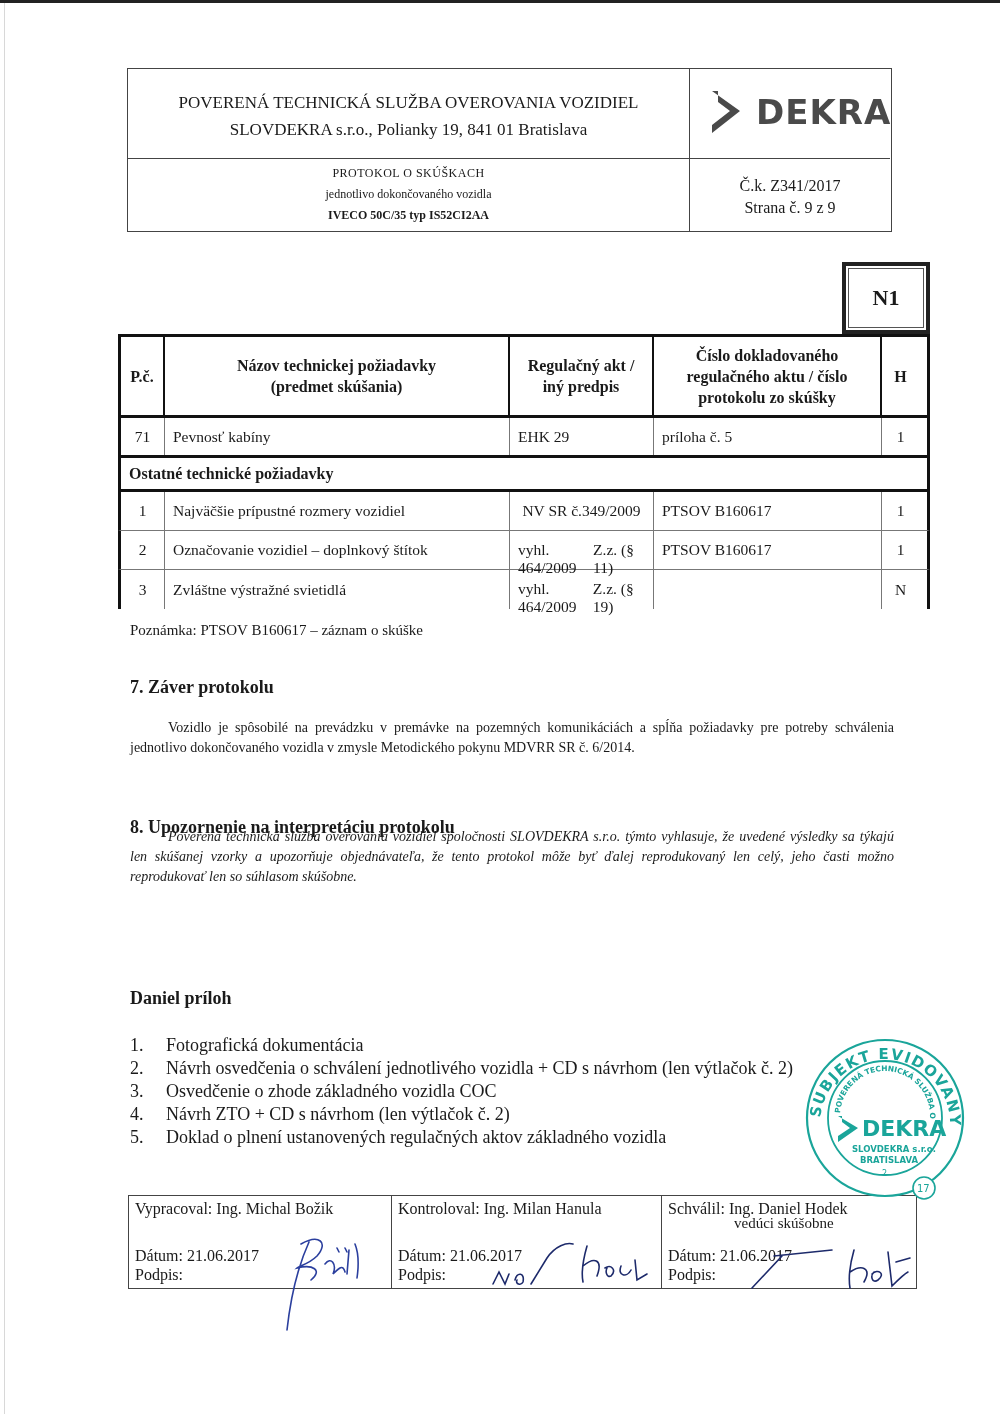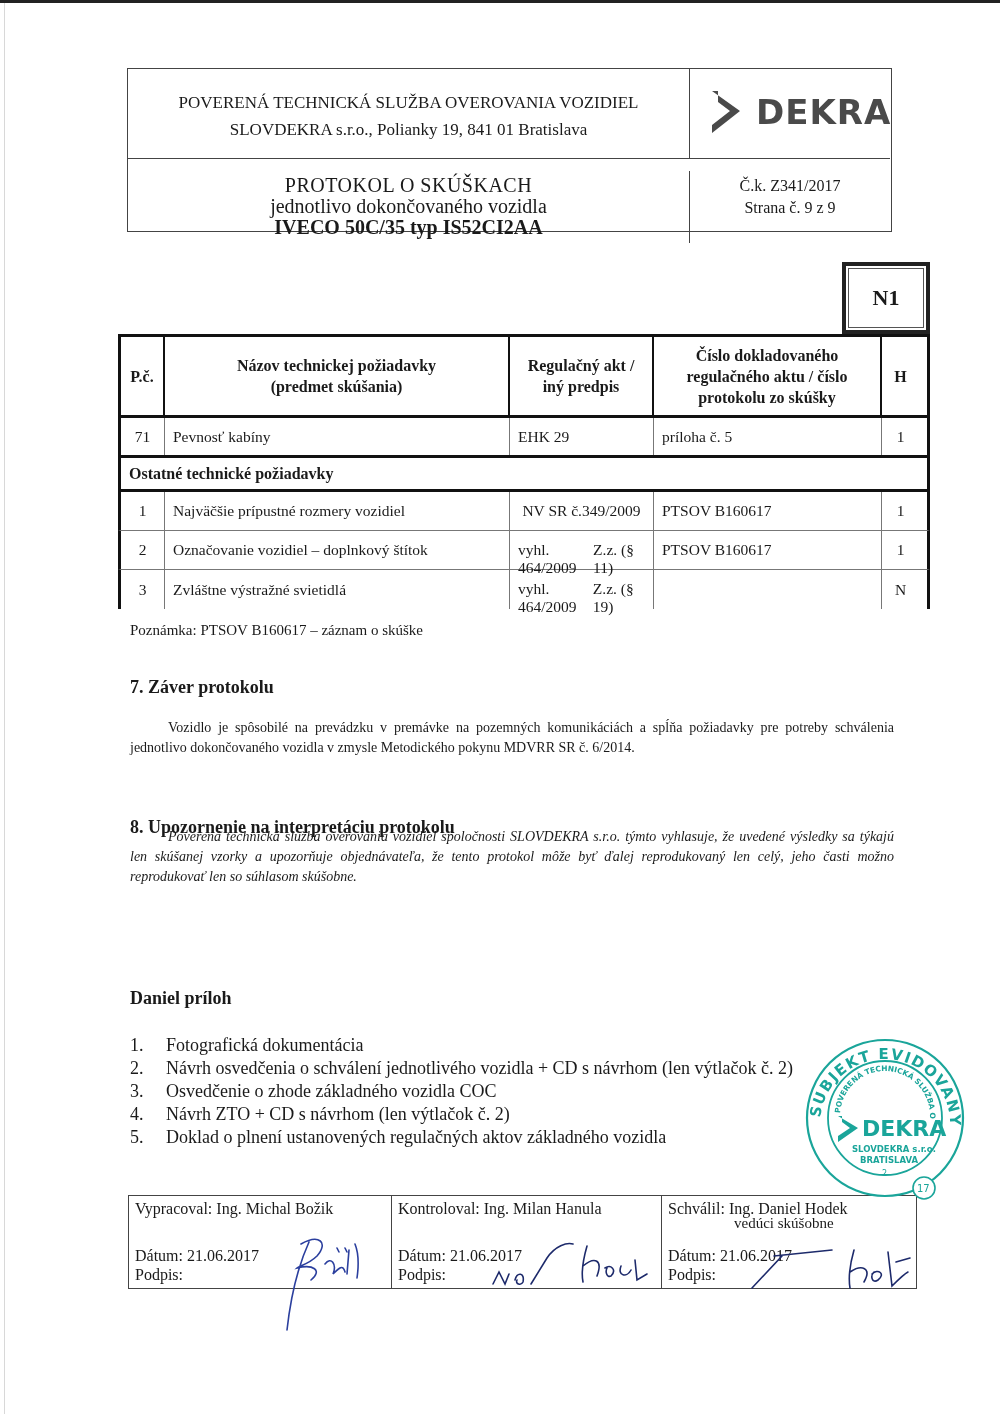--- a/index.html
+++ b/index.html
@@ -9,21 +9,21 @@
     font-family: "Liberation Serif", "DejaVu Serif", serif;
   }
   .scan-top { position: absolute; left: 0; top: 0; width: 1000px; height: 3px; background: #222; }
   .scan-left { position: absolute; left: 4px; top: 3px; width: 1px; height: 1411px; background: #d8d8d8; }
 
   
   .hdr { position: absolute; left: 127px; top: 68px; width: 765px; height: 164px; border: 1.5px solid #444; box-sizing: border-box; }
   .hdr .cell { position: absolute; box-sizing: border-box; text-align: center; }
   .hdr .c-org { left: 0; top: 0; width: 562px; height: 90px; border-right: 1.5px solid #444; border-bottom: 1.5px solid #444; padding-top: 20px; font-size: 17px; line-height: 27px; }
   .hdr .c-logo { left: 562px; top: 0; width: 200px; height: 90px; border-bottom: 1.5px solid #444; }
-  .hdr .c-proto { left: 0; top: 90px; width: 562px; height: 72px; border-right: 1.5px solid #444; padding-top: 4px; font-size: 20px; line-height: 21px; margin-top: 12px; }
+  .hdr .c-proto { left: 0; top: 90px; width: 562px; height: 72px; border-right: 1.5px solid #444; padding-top: 4px; font-size: 12px; line-height: 21px; }
   .hdr .c-num { left: 562px; top: 90px; width: 200px; height: 72px; padding-top: 16px; font-size: 16px; line-height: 22px; }
   .proto-title { letter-spacing: 0.5px; }
   .proto-model { font-weight: bold; }
   .logo-wrap { position: absolute; left: 18px; top: 20px; display: flex; align-items: center; }
   .logo-text { font-family: "DejaVu Sans", sans-serif; font-weight: bold; font-size: 34px; color: #4a4a4a; letter-spacing: 1px; margin-left: 14px; }
 
   
   .n1 { position: absolute; left: 842px; top: 262px; width: 88px; height: 72px; border: 4px solid #222; box-sizing: border-box; }
   .n1-inner { position: absolute; left: 2px; top: 2px; right: 2px; bottom: 2px; border: 1px solid #555; display: flex; align-items: center; justify-content: center; font-weight: bold; font-size: 22px; }
 

